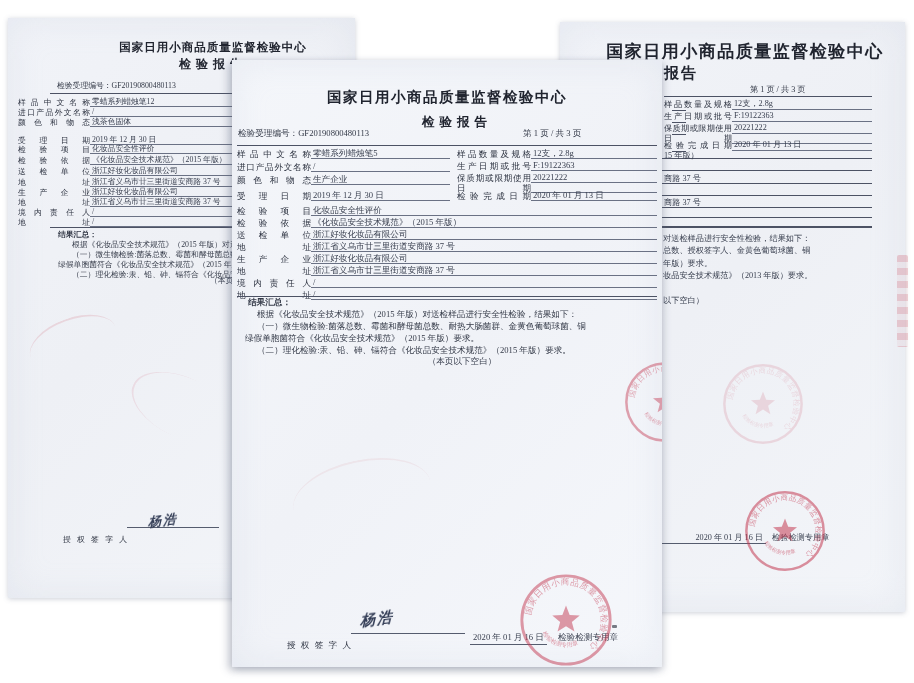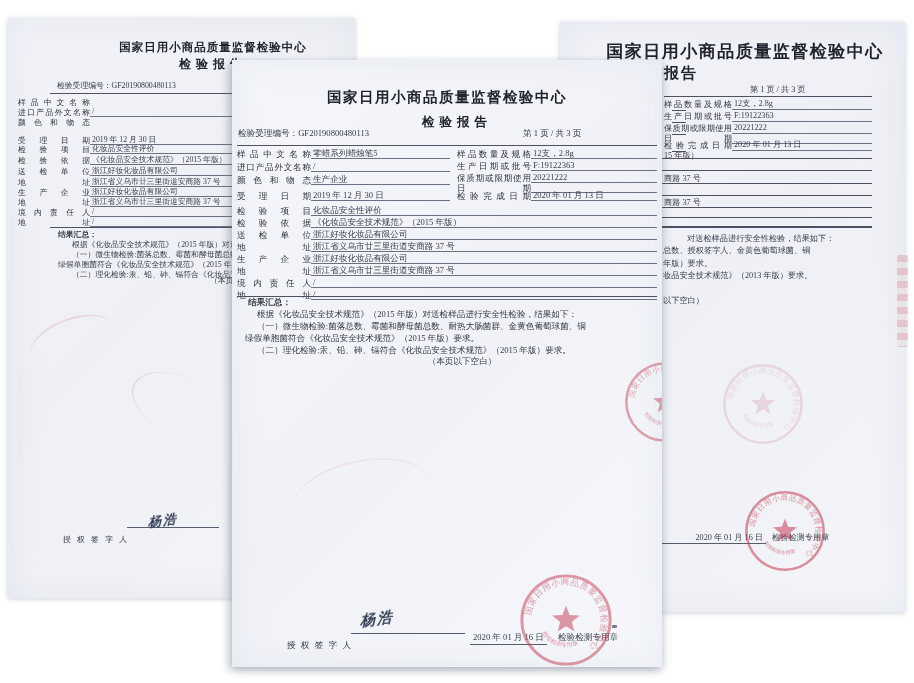--- a/index.html
+++ b/index.html
@@ -43,27 +43,29 @@
   <section class="page page-left" id="pageL">
     <div class="org" style="left:55px;top:22px;width:300px;font-size:11.5px;letter-spacing:1px;">国家日用小商品质量监督检验中心</div>
     <div class="subT" style="left:105px;top:38px;width:200px;font-size:12px;letter-spacing:5px;">检验报告</div>
     <div class="abs" style="left:49px;top:62px;">
       <span>检验受理编号：</span><span>GF20190800480113</span>
     </div>
     <div class="rule" style="left:42px;top:75px;width:288px;"></div>
     <div id="leftRows">
         <div class="frow" style="left: 10px; top: 79px; width: 322px;">
           <div class="lbl" style="width: 72px;">样品中文名称</div>
+          <div class="val" style="">零蜡系列蜡烛笔12</div>
         </div>
         <div class="frow" style="left: 10px; top: 89px; width: 322px;">
           <div class="lbl" style="width: 72px;">进口产品外文名称</div>
           <div class="val" style="">/</div>
         </div>
         <div class="frow" style="left: 10px; top: 99px; width: 322px;">
           <div class="lbl" style="width: 72px;">颜色和物态</div>
+          <div class="val" style="">浅茶色固体</div>
         </div>
         <div class="frow" style="left: 10px; top: 117px; width: 322px;">
           <div class="lbl" style="width: 72px;">受理日期</div>
           <div class="val" style="">2019 年 12 月 30 日</div>
         </div>
         <div class="frow" style="left: 10px; top: 126px; width: 322px;">
           <div class="lbl" style="width: 72px;">检验项目</div>
           <div class="val" style="">化妆品安全性评价</div>
         </div>
         <div class="frow" style="left: 10px; top: 137px; width: 322px;">
@@ -148,21 +150,21 @@
         <div class="rule" style="left: 40px; top: 161px; width: 272px; border-top-width: 1px;"></div>
         <div class="rule" style="left: 40px; top: 173px; width: 272px; border-top-width: 1px;"></div>
         <div class="rule" style="left: 40px; top: 185px; width: 272px; border-top-width: 1px;"></div>
         <div class="rule" style="left: 40px; top: 195px; width: 272px; border-top-width: 1px;"></div>
         <div class="rule" style="left: 40px; top: 204px; width: 272px; border-top-width: 2px;"></div>
       </div>
     <div id="rightFrags">
         <div class="frag" style="left: 104px; top: 128px;">15 年版）</div>
         <div class="frag" style="left: 104px; top: 151px;">商路 37 号</div>
         <div class="frag" style="left: 104px; top: 175px;">商路 37 号</div>
-        <div class="frag" style="left: 103px; top: 211px; margin-left: 24px;">对送检样品进行安全性检验，结果如下：</div>
+        <div class="frag" style="left: 103px; top: 211px;">对送检样品进行安全性检验，结果如下：</div>
         <div class="frag" style="left: 103px; top: 223px;">总数、授权签字人、金黄色葡萄球菌、铜</div>
         <div class="frag" style="left: 103px; top: 236px;">年版）要求。</div>
         <div class="frag" style="left: 103px; top: 248px;">妆品安全技术规范》（2013 年版）要求。</div>
         <div class="frag" style="left: 103px; top: 273px;">以下空白）</div>
       </div>
     <div class="sig-date" style="left:102px;top:510px;width:98px;text-align:right;">2020 年 01 月 16 日</div>
     <div class="seal-note" style="left:212px;top:510px;">检验检测专用章</div>
   <div class="stamp" style="left: 183px; top: 467px; width: 84px; height: 84px; opacity: 0.55;"><svg viewBox="0 0 100 100" width="100%" height="100%">
       <defs>
             <path id="aT2" d="M50,50 m-37,0 a37,37 0 1 1 74,0 a37,37 0 1 1 -74,0"></path>

